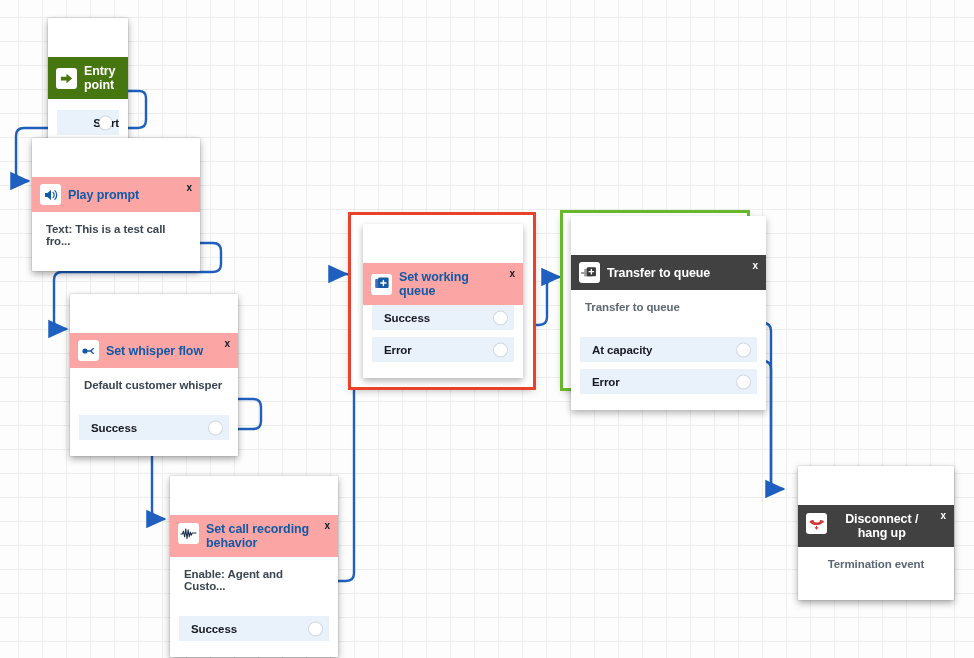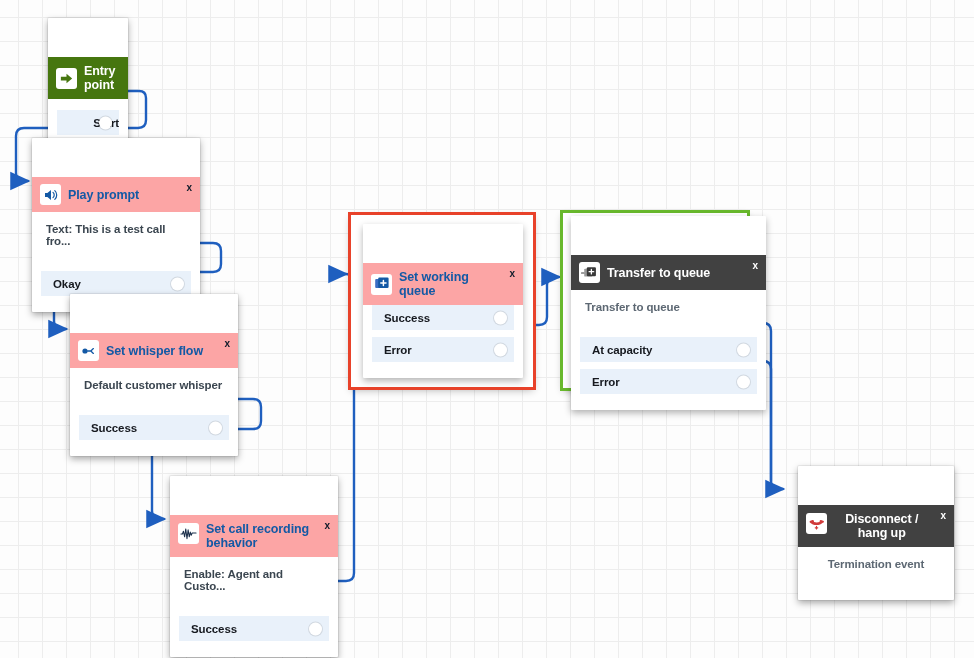--- a/index.html
+++ b/index.html
@@ -144,26 +144,20 @@
       <span class="ico">
         <svg width="16" height="16" viewBox="0 0 16 16">
             <path d="M2 6h2.4L8 3v10L4.4 10H2z" fill="#1359a5"></path>
             <path d="M10 5.4a3.4 3.4 0 010 5.2M11.8 3.6a6 6 0 010 8.8" stroke="#1359a5" stroke-width="1.2" fill="none" stroke-linecap="round"></path>
           </svg>
       </span>
       <span class="title">Play prompt</span>
       <span class="closex">x</span>
     </div>
     <div class="body">Text: This is a test call fro...</div>
-    <div class="ports">
-      <div class="port">
-        <span>Okay</span>
-        <span class="dot"></span>
-      </div>
-    </div>
   </div>
 
   <div class="node" id="n-whisper" style="left:70px;top:294px;width:168px;">
     <div class="hdr hdr-blue">
       <span class="ico">
         <svg width="16" height="16" viewBox="0 0 16 16">
             <circle cx="4" cy="8" r="2.6" fill="#1359a5"></circle>
             <path d="M6.6 8h3.2M9.8 8l2.6-2.4M9.8 8l2.6 2.4" stroke="#1359a5" stroke-width="1.3" fill="none" stroke-linecap="round"></path>
           </svg>
       </span>

